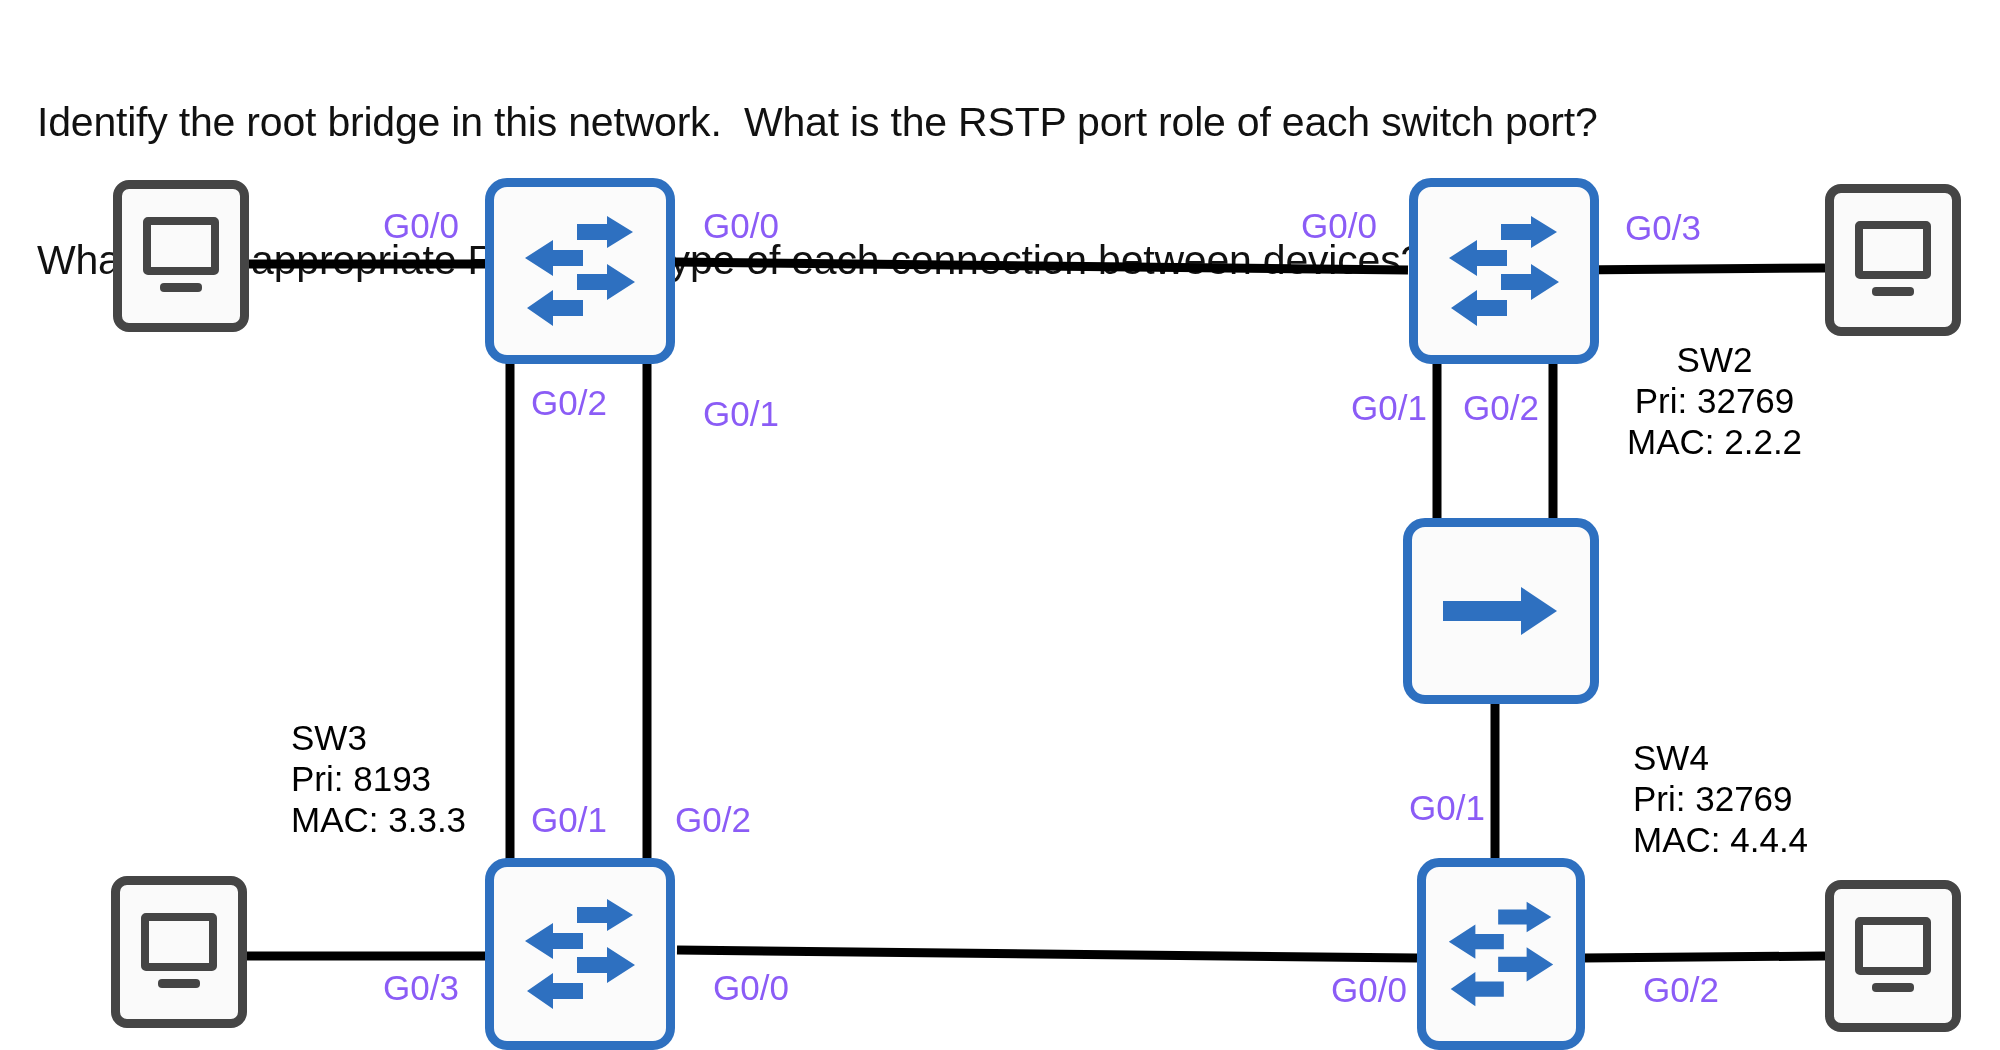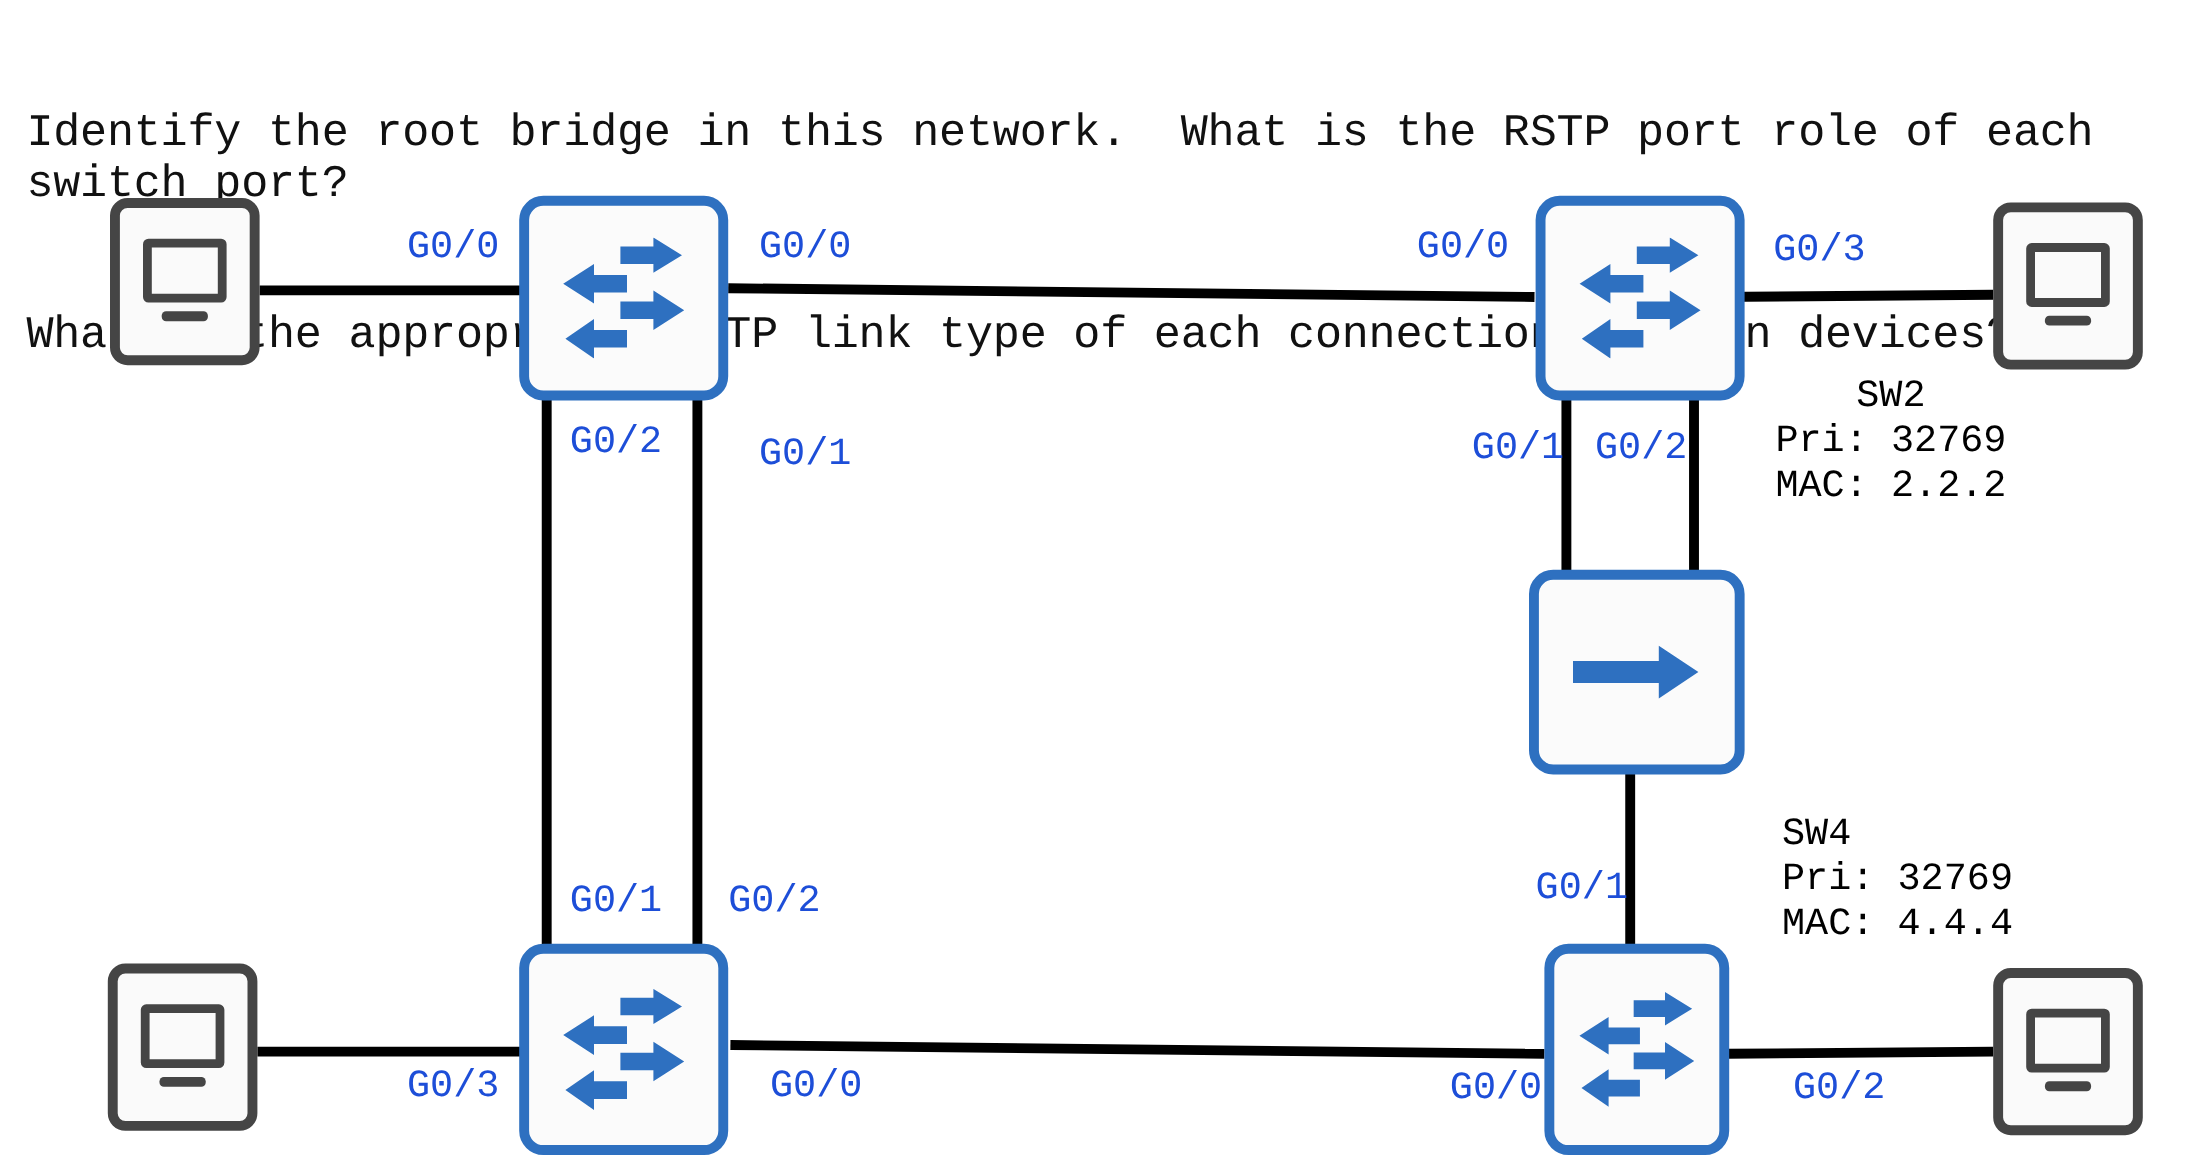--- a/index.html
+++ b/index.html
@@ -11,24 +11,23 @@
   body {
     width: 2000px;
     height: 1050px;
     position: relative;
     overflow: hidden;
     font-family: "Liberation Sans", sans-serif;
     color: #000000;
   }
   #stage {
     position: absolute;
-    left: 0; top: 0;
+    left: 13px; top: 0;
     width: 1672px;
     height: 1050px;
-    font-family: Liberation Mono, monospace;
   }
   
   #question {
     position: absolute;
     left: 24px;
     top: 8px;
     width: 1960px;
     font-size: 41px;
     line-height: 1.12;
     letter-spacing: -0.2px;
@@ -67,21 +66,21 @@
     align-items: center;
     justify-content: center;
   }
   .dev-svg { display: block; }
 
   
   .port-label {
     position: absolute;
     font-size: 35px;
     line-height: 1;
-    color: #1d4ed8;
+    color: #8b5cf6;
     white-space: nowrap;
   }
 
   
   .dev-info {
     position: absolute;
     font-size: 35px;
     line-height: 1.17;
     color: #000000;
     white-space: nowrap;
@@ -165,20 +164,25 @@
   <div class="node switch-node" style="left:472px; top:858px; width:190px; height:192px;">
     <svg class="dev-svg" width="118" height="110" viewBox="0 0 118 110" xmlns="http://www.w3.org/2000/svg">
       <g fill="#2E70C0">
         <polygon points="56,8 86,8 86,0 112,16 86,32 86,24 56,24"></polygon>
         <polygon points="62,34 32,34 32,24 4,42 32,60 32,50 62,50"></polygon>
         <polygon points="56,58 86,58 86,48 114,66 86,84 86,74 56,74"></polygon>
         <polygon points="62,84 32,84 32,74 6,92 32,110 32,100 62,100"></polygon>
       </g>
     </svg>
   </div>
+  <div class="dev-info" style="left:278px; top:718px;">
+    <span class="info-line">SW3</span>
+    <span class="info-line">Pri: 8193</span>
+    <span class="info-line">MAC: 3.3.3</span>
+  </div>
 
   <div class="node switch-node" style="left:1404px; top:858px; width:168px; height:192px;">
     <svg class="dev-svg" width="112" height="108" viewBox="0 0 118 110" xmlns="http://www.w3.org/2000/svg">
       <g fill="#2E70C0">
         <polygon points="56,8 86,8 86,0 112,16 86,32 86,24 56,24"></polygon>
         <polygon points="62,34 32,34 32,24 4,42 32,60 32,50 62,50"></polygon>
         <polygon points="56,58 86,58 86,48 114,66 86,84 86,74 56,74"></polygon>
         <polygon points="62,84 32,84 32,74 6,92 32,110 32,100 62,100"></polygon>
       </g>
     </svg>

